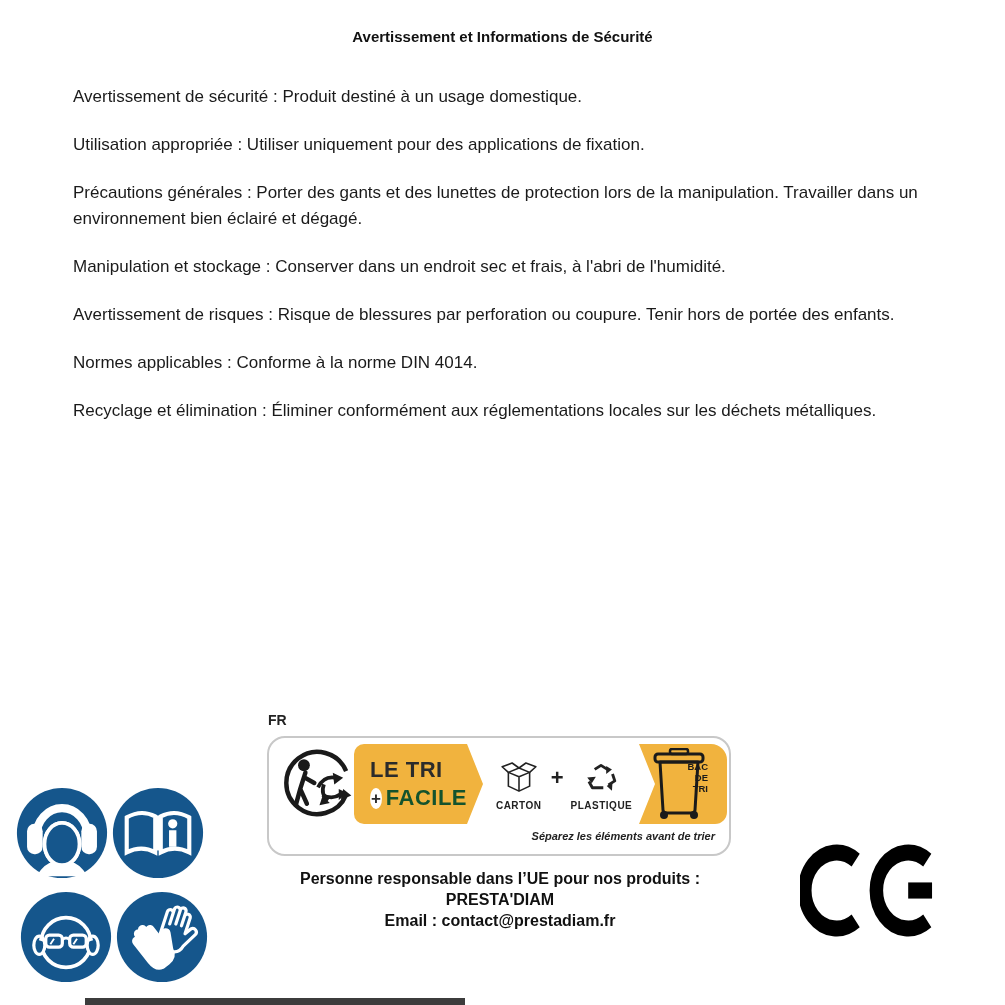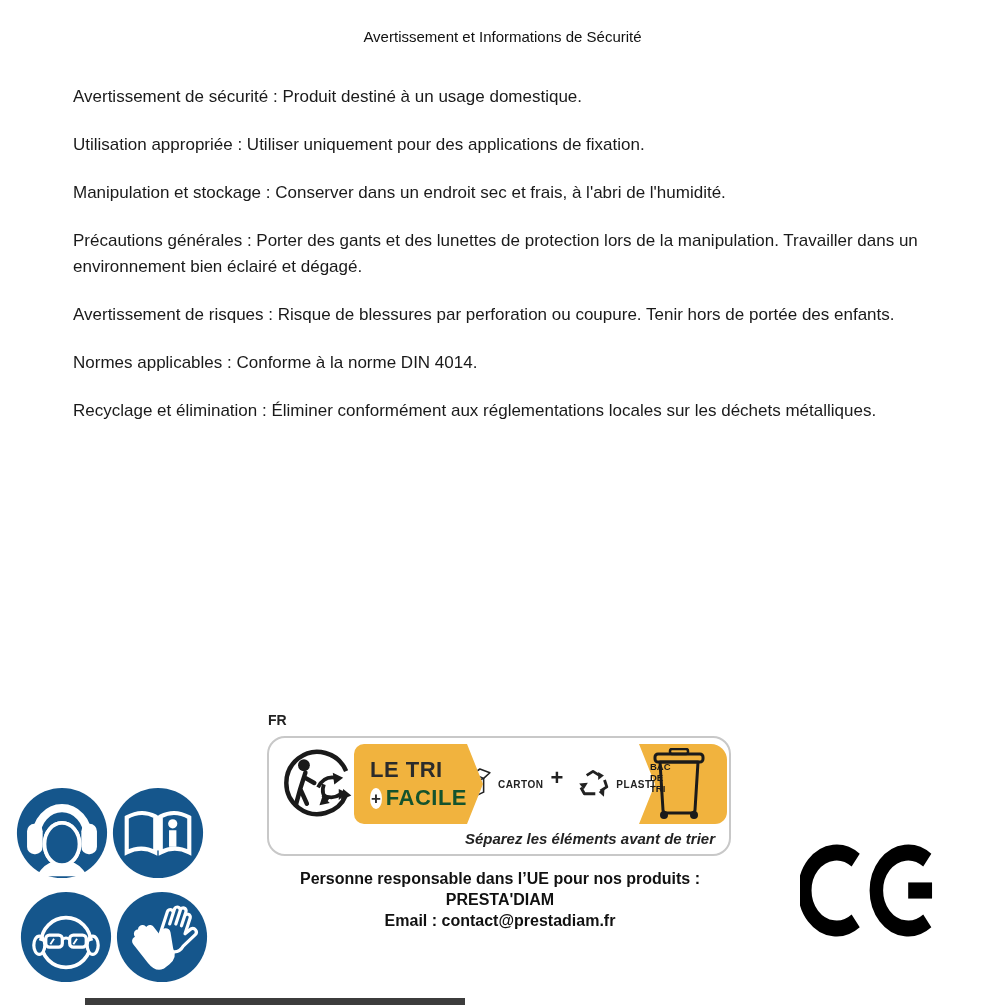--- a/index.html
+++ b/index.html
@@ -2,21 +2,21 @@
 <html><head>
 <meta charset="utf-8">
 <style>
   html,body{margin:0;padding:0;background:#fff;}
   body{width:1005px;height:1005px;position:relative;overflow:hidden;
        font-family:"Liberation Sans",sans-serif;color:#1a1a1a;}
   .abs{position:absolute;}
 
   
   .doc-title{top:28px;left:0;width:1005px;text-align:center;
-             font-size:15px;font-weight:normal;color:#111;}
+             font-size:15px;font-weight:bold;color:#111;}
   .doc-body{top:84px;left:73px;width:872px;font-size:17px;line-height:26px;}
   .doc-body p{margin:0 0 22px 0;}
 
   
   .picto{width:92px;height:92px;}
 
   
   .fr-code{top:712px;left:268px;font-size:14px;font-weight:bold;color:#222;}
   .tri-box{top:736px;left:267px;width:464px;height:120px;background:#fff;
            border:2px solid #c8c8c8;border-radius:18px;box-sizing:border-box;}
@@ -29,48 +29,48 @@
   .tri-head .l1{font-size:22px;font-weight:900;color:#2b2b2b;letter-spacing:.5px;}
   .tri-head .l2{display:flex;align-items:center;gap:4px;margin-top:2px;}
   .plus-circle{width:21px;height:21px;border-radius:50%;background:#fff;color:#2b2b2b;
                font-size:17px;font-weight:900;display:flex;align-items:center;
                justify-content:center;line-height:1;}
   .tri-head .f{font-size:22px;font-weight:900;color:#14532d;letter-spacing:.5px;}
   .tri-white{position:absolute;left:113px;top:0;width:188px;height:80px;background:#fff;
              clip-path:polygon(0 0,calc(100% - 16px) 0,100% 50%,calc(100% - 16px) 100%,0 100%,16px 50%);
              display:flex;align-items:center;justify-content:center;gap:7px;
              padding:0 20px 0 24px;box-sizing:border-box;}
-  .mat{display:flex;align-items:center;}
+  .mat{display:flex;flex-direction:column;align-items:center;}
   .mat .lbl{font-size:10px;font-weight:bold;letter-spacing:.5px;color:#222;margin-top:1px;}
   .mat-plus{font-size:22px;font-weight:900;color:#222;padding-bottom:12px;}
   .bin{position:absolute;left:296px;top:4px;width:58px;height:72px;}
-  .bin-text{position:absolute;left:0;top:13px;width:58px;text-align:left;
+  .bin-text{position:absolute;left:0;top:13px;width:58px;text-align:right;
             font-size:9.5px;font-weight:900;line-height:11px;color:#1a1a1a;}
-  .tri-note{position:absolute;right:14px;top:92px;font-size:15px;
+  .tri-note{position:absolute;right:14px;top:92px;font-size:11px;
             font-style:italic;font-weight:bold;color:#222;}
 
   
   .resp{top:868px;left:260px;width:480px;text-align:center;
         font-size:16px;font-weight:bold;line-height:21px;color:#111;}
 
   
   .ce{top:843px;left:800px;}
 
   .bottom-bar{top:998px;left:85px;width:380px;height:7px;background:#3c3c3c;}
 </style>
 </head>
 <body>
 
 <div class="abs doc-title">Avertissement et Informations de Sécurité</div>
 
 <div class="abs doc-body">
   <p>Avertissement de sécurité : Produit destiné à un usage domestique.</p>
   <p>Utilisation appropriée : Utiliser uniquement pour des applications de fixation.</p>
+  <p>Précautions générales : Porter des gants et des lunettes de protection lors de la manipulation. Travailler dans un environnement bien éclairé et dégagé.</p>
   <p>Manipulation et stockage : Conserver dans un endroit sec et frais, à l'abri de l'humidité.</p>
-  <p>Précautions générales : Porter des gants et des lunettes de protection lors de la manipulation. Travailler dans un environnement bien éclairé et dégagé.</p>
   <p>Avertissement de risques : Risque de blessures par perforation ou coupure. Tenir hors de portée des enfants.</p>
   <p>Normes applicables : Conforme à la norme DIN 4014.</p>
   <p>Recyclage et élimination : Éliminer conformément aux réglementations locales sur les déchets métalliques.</p>
 </div>
 
 <div class="abs" style="left:16px;top:787px;">
   <svg class="picto" viewBox="0 0 100 100">
     <circle cx="50" cy="50" r="49" fill="#15568C"></circle>
     <path d="M22,54 a28,31 0 1 1 56,0" fill="none" stroke="#fff" stroke-width="9"></path>
     <rect x="12" y="40" width="17" height="33" rx="8" fill="#fff"></rect>

